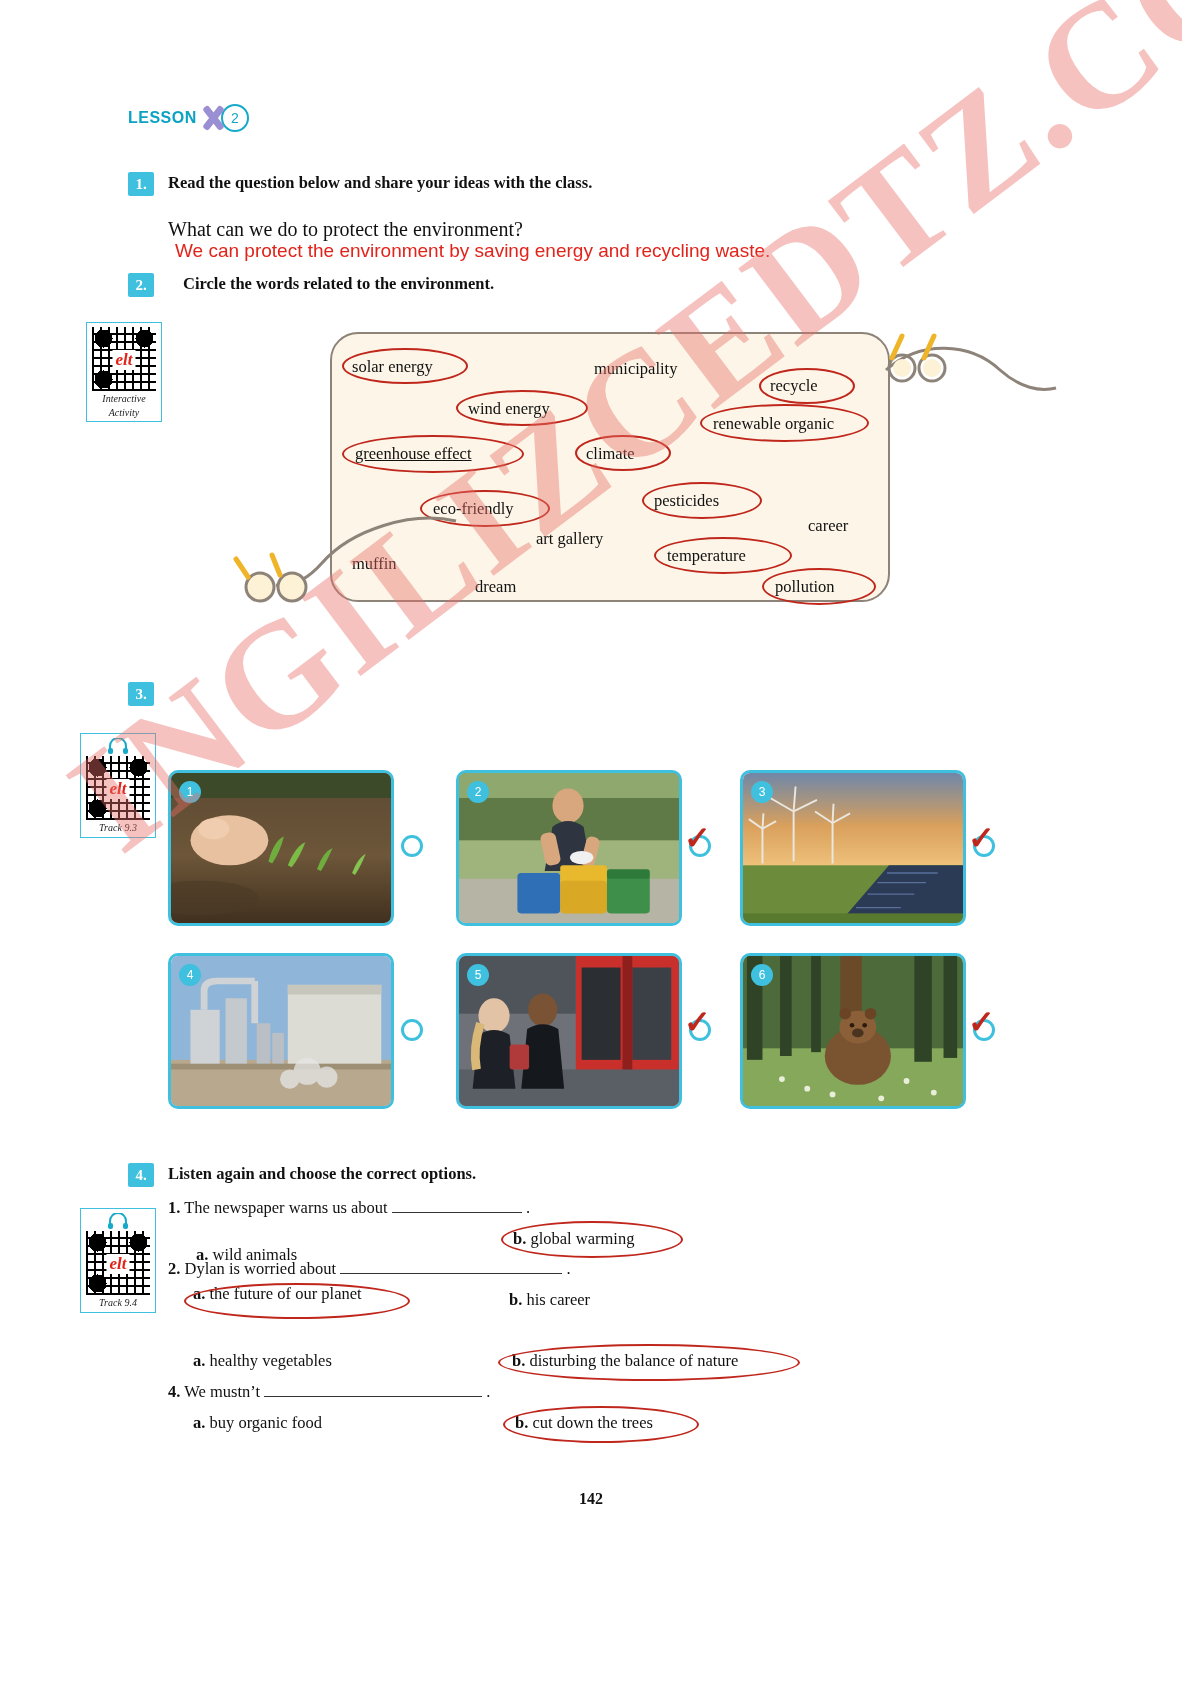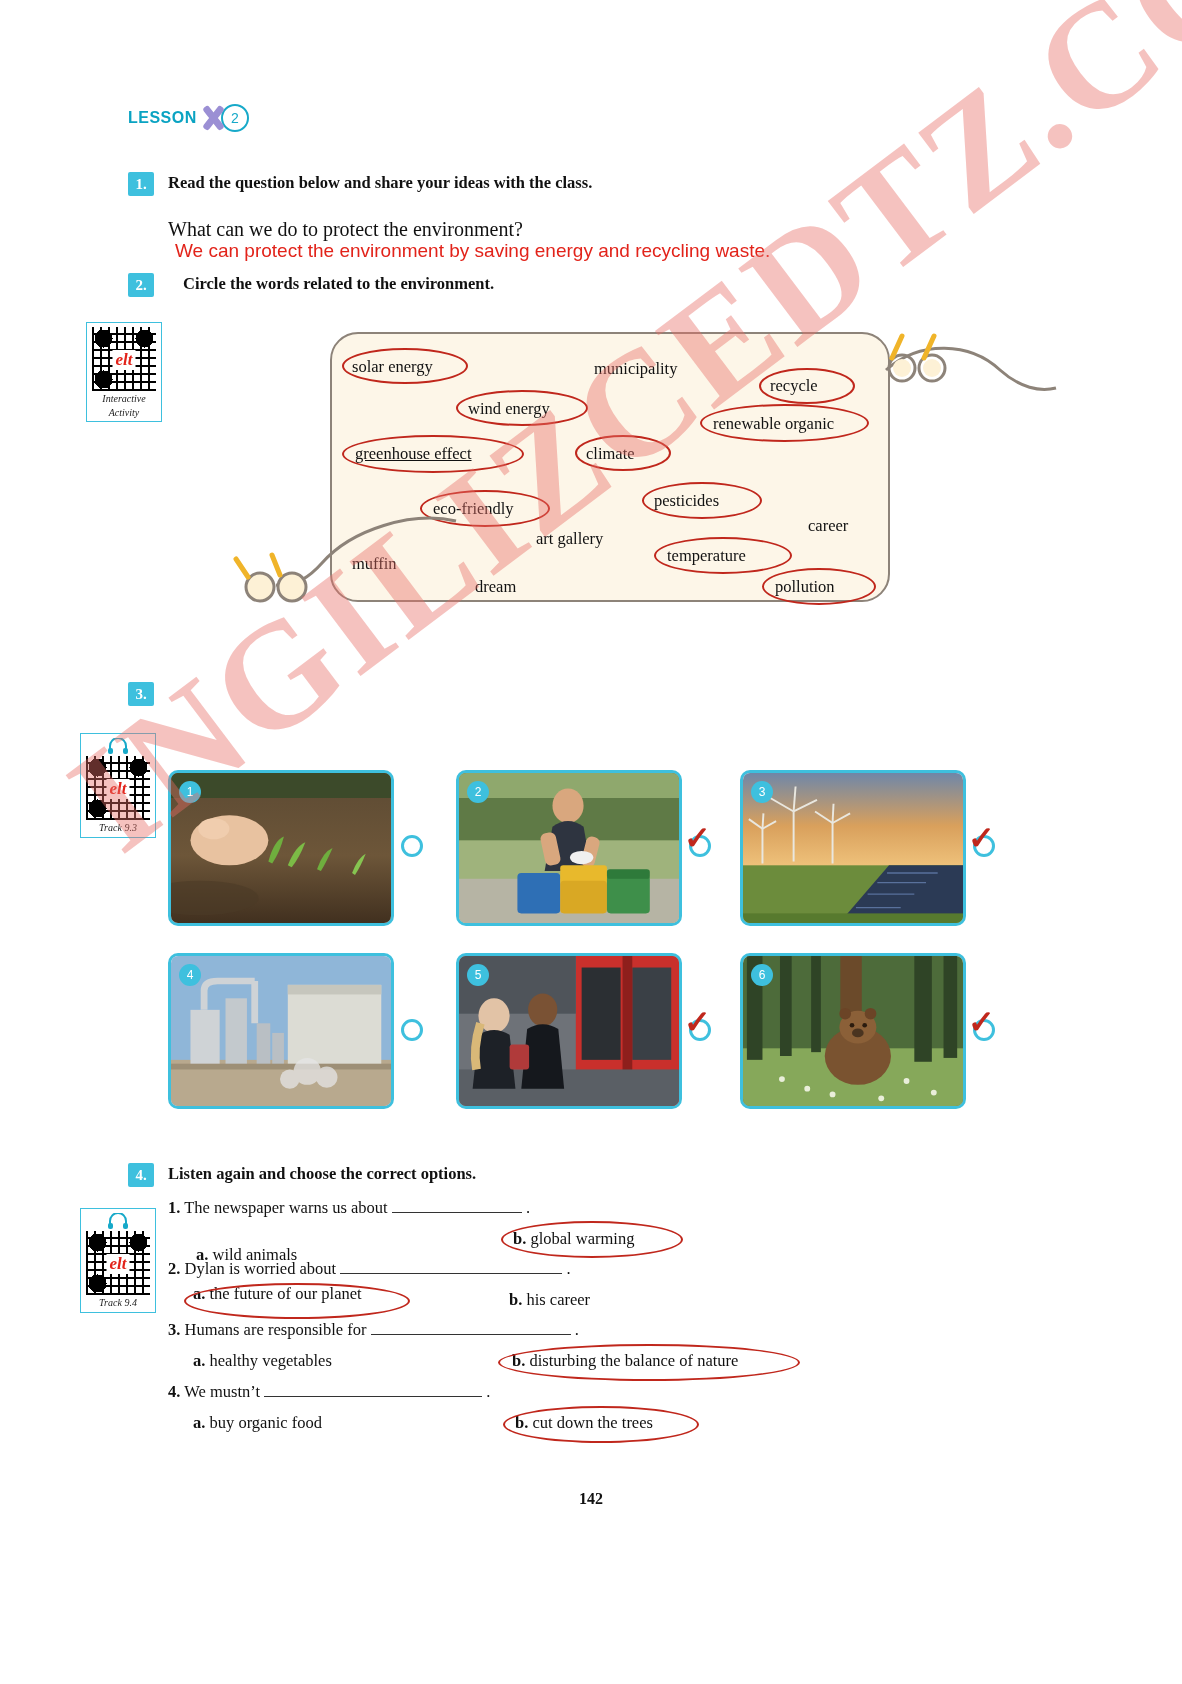--- a/index.html
+++ b/index.html
@@ -608,26 +608,20 @@
   <div class="opt-row" style="left:193px; top:1284px;">
     <span class="opt-label">a.</span>
     <span>the future of our planet</span>
   </div>
   <span class="circle-mark" style="left:184px; top:1283px; width:222px; height:32px;"></span>
   <div class="opt-row" style="left:509px; top:1290px;">
     <span class="opt-label">b.</span>
     <span>his career</span>
   </div>
 
-  <div class="q-row" style="left:168px; top:1320px;">
-    <span class="q-num">3.</span>
-    <span>Humans are responsible for</span>
-    <span class="blank-line" style="width:200px;"></span>
-    <span>.</span>
-  </div>
   <div class="opt-row" style="left:193px; top:1351px;">
     <span class="opt-label">a.</span>
     <span>healthy vegetables</span>
   </div>
   <div class="opt-row" style="left:512px; top:1351px;">
     <span class="opt-label">b.</span>
     <span>disturbing the balance of nature</span>
   </div>
   <span class="circle-mark" style="left:498px; top:1344px; width:298px; height:33px;"></span>
 

